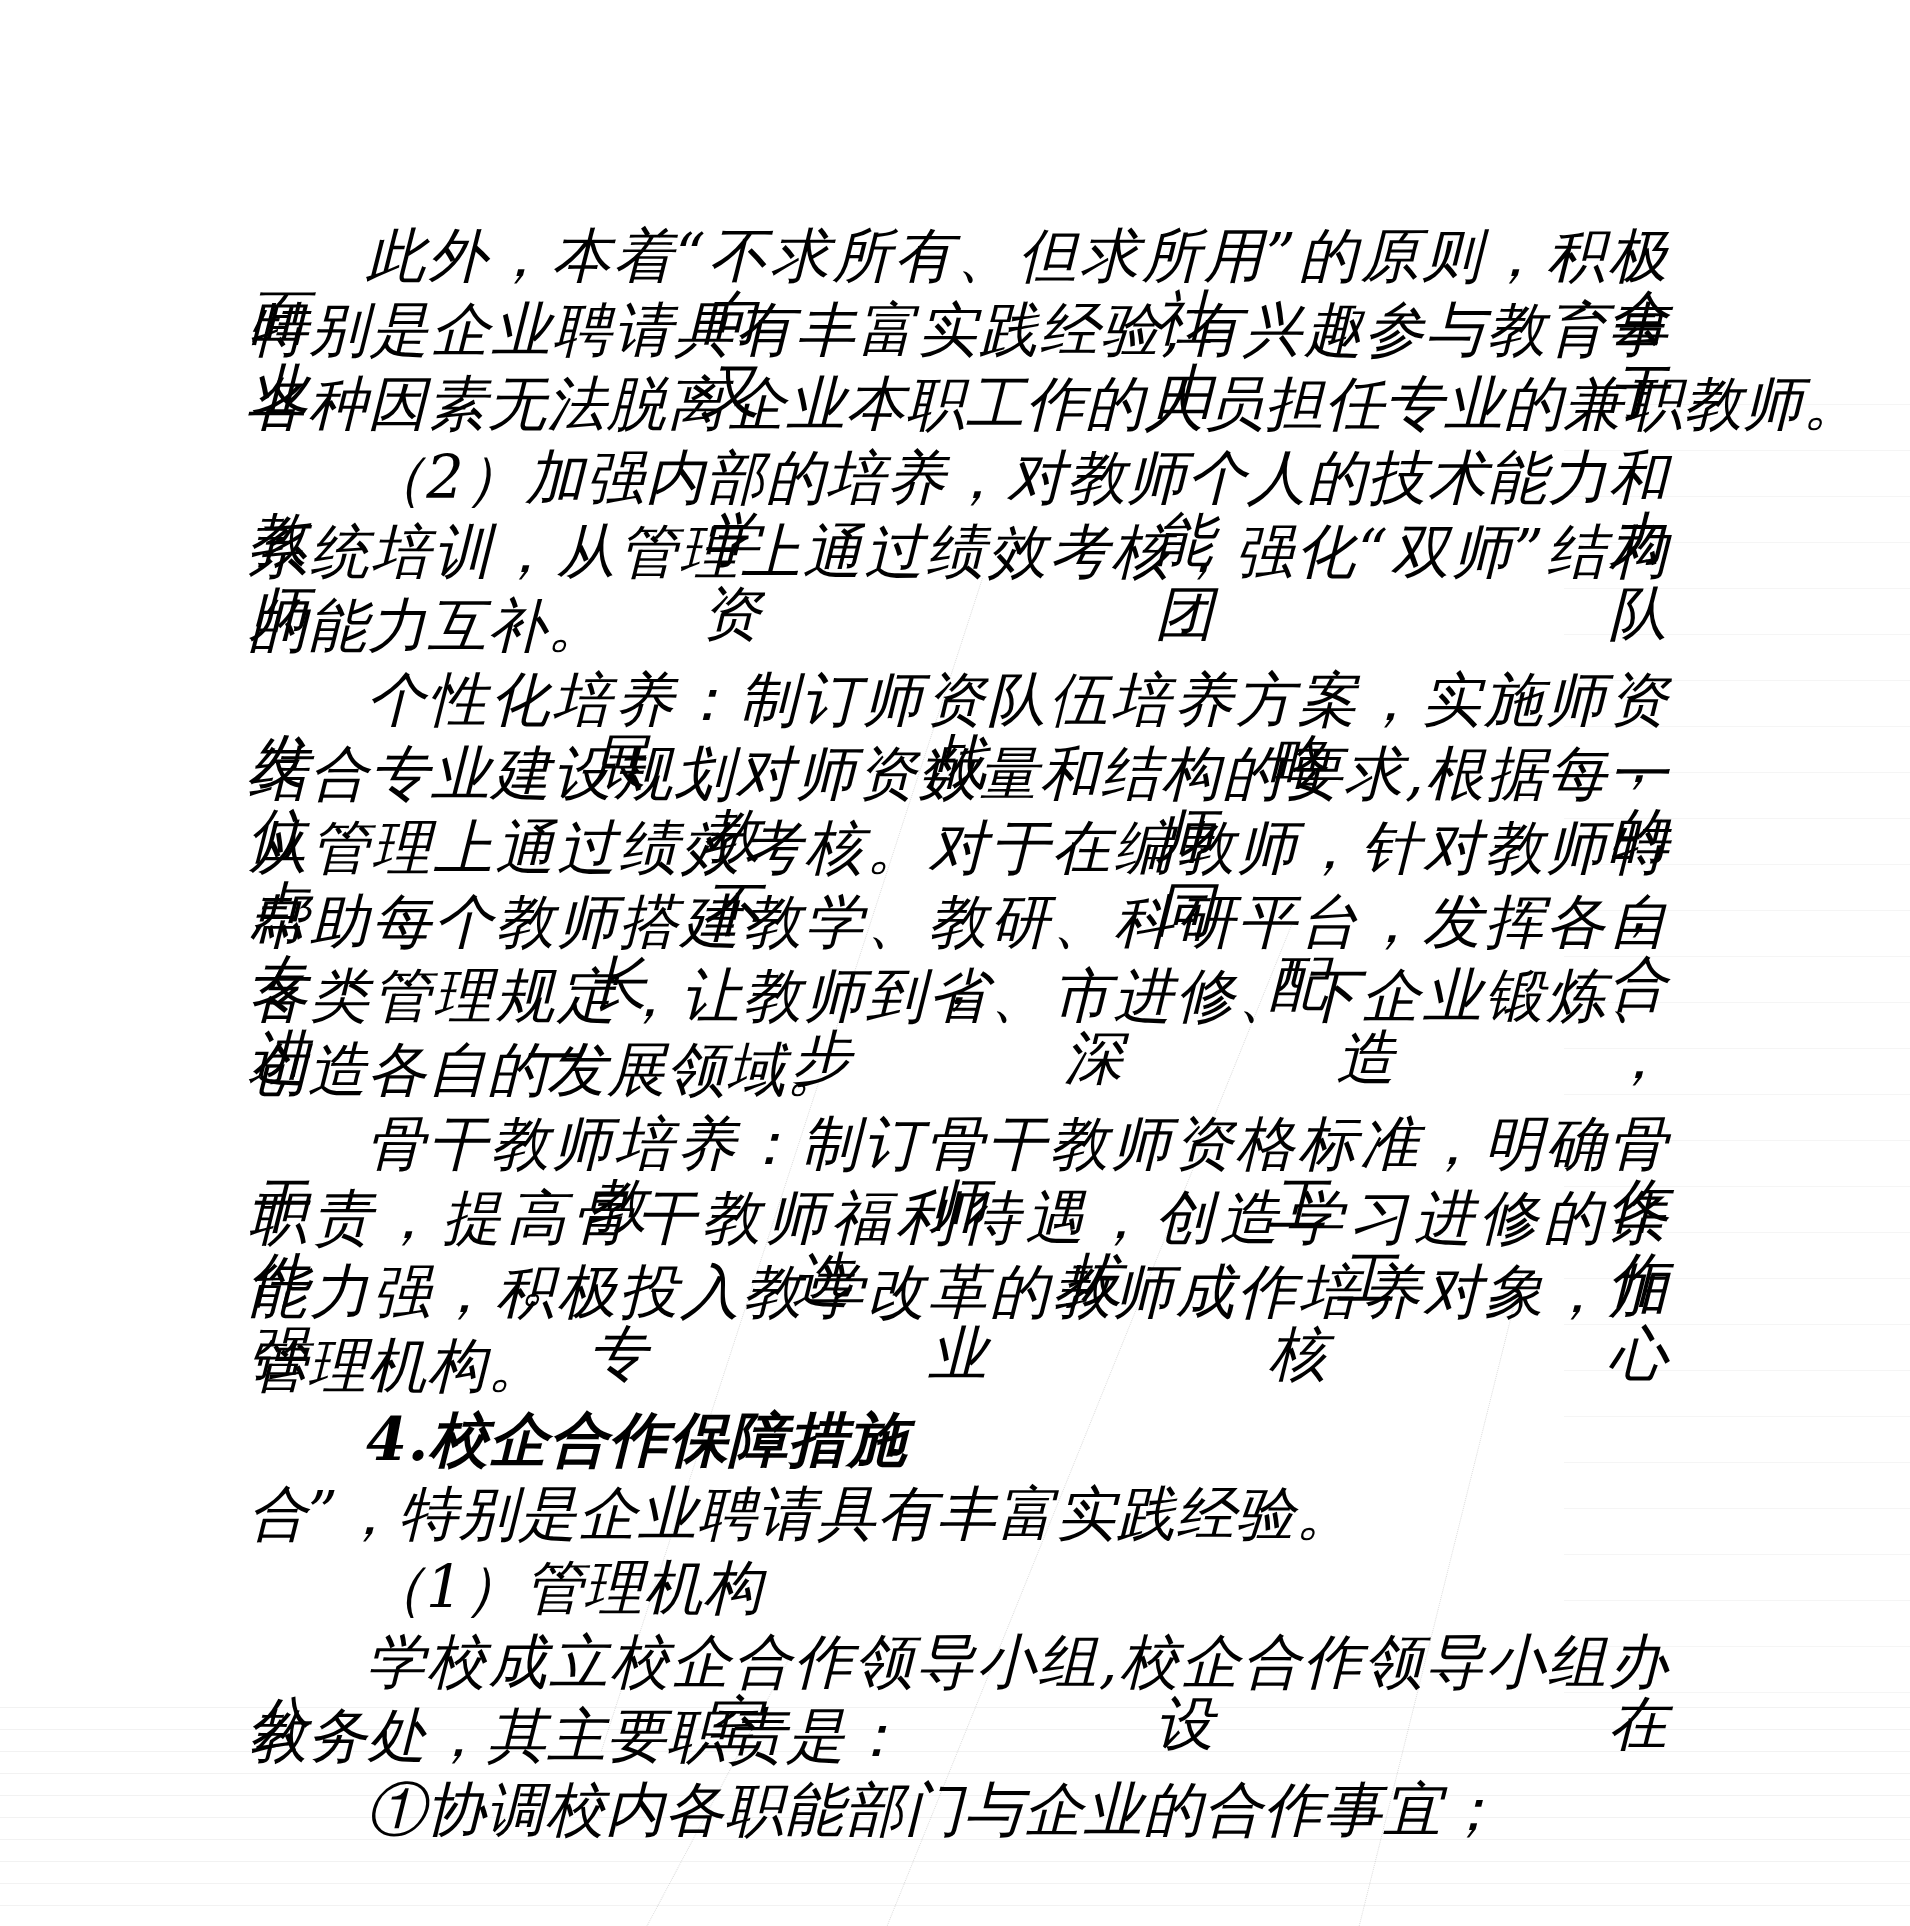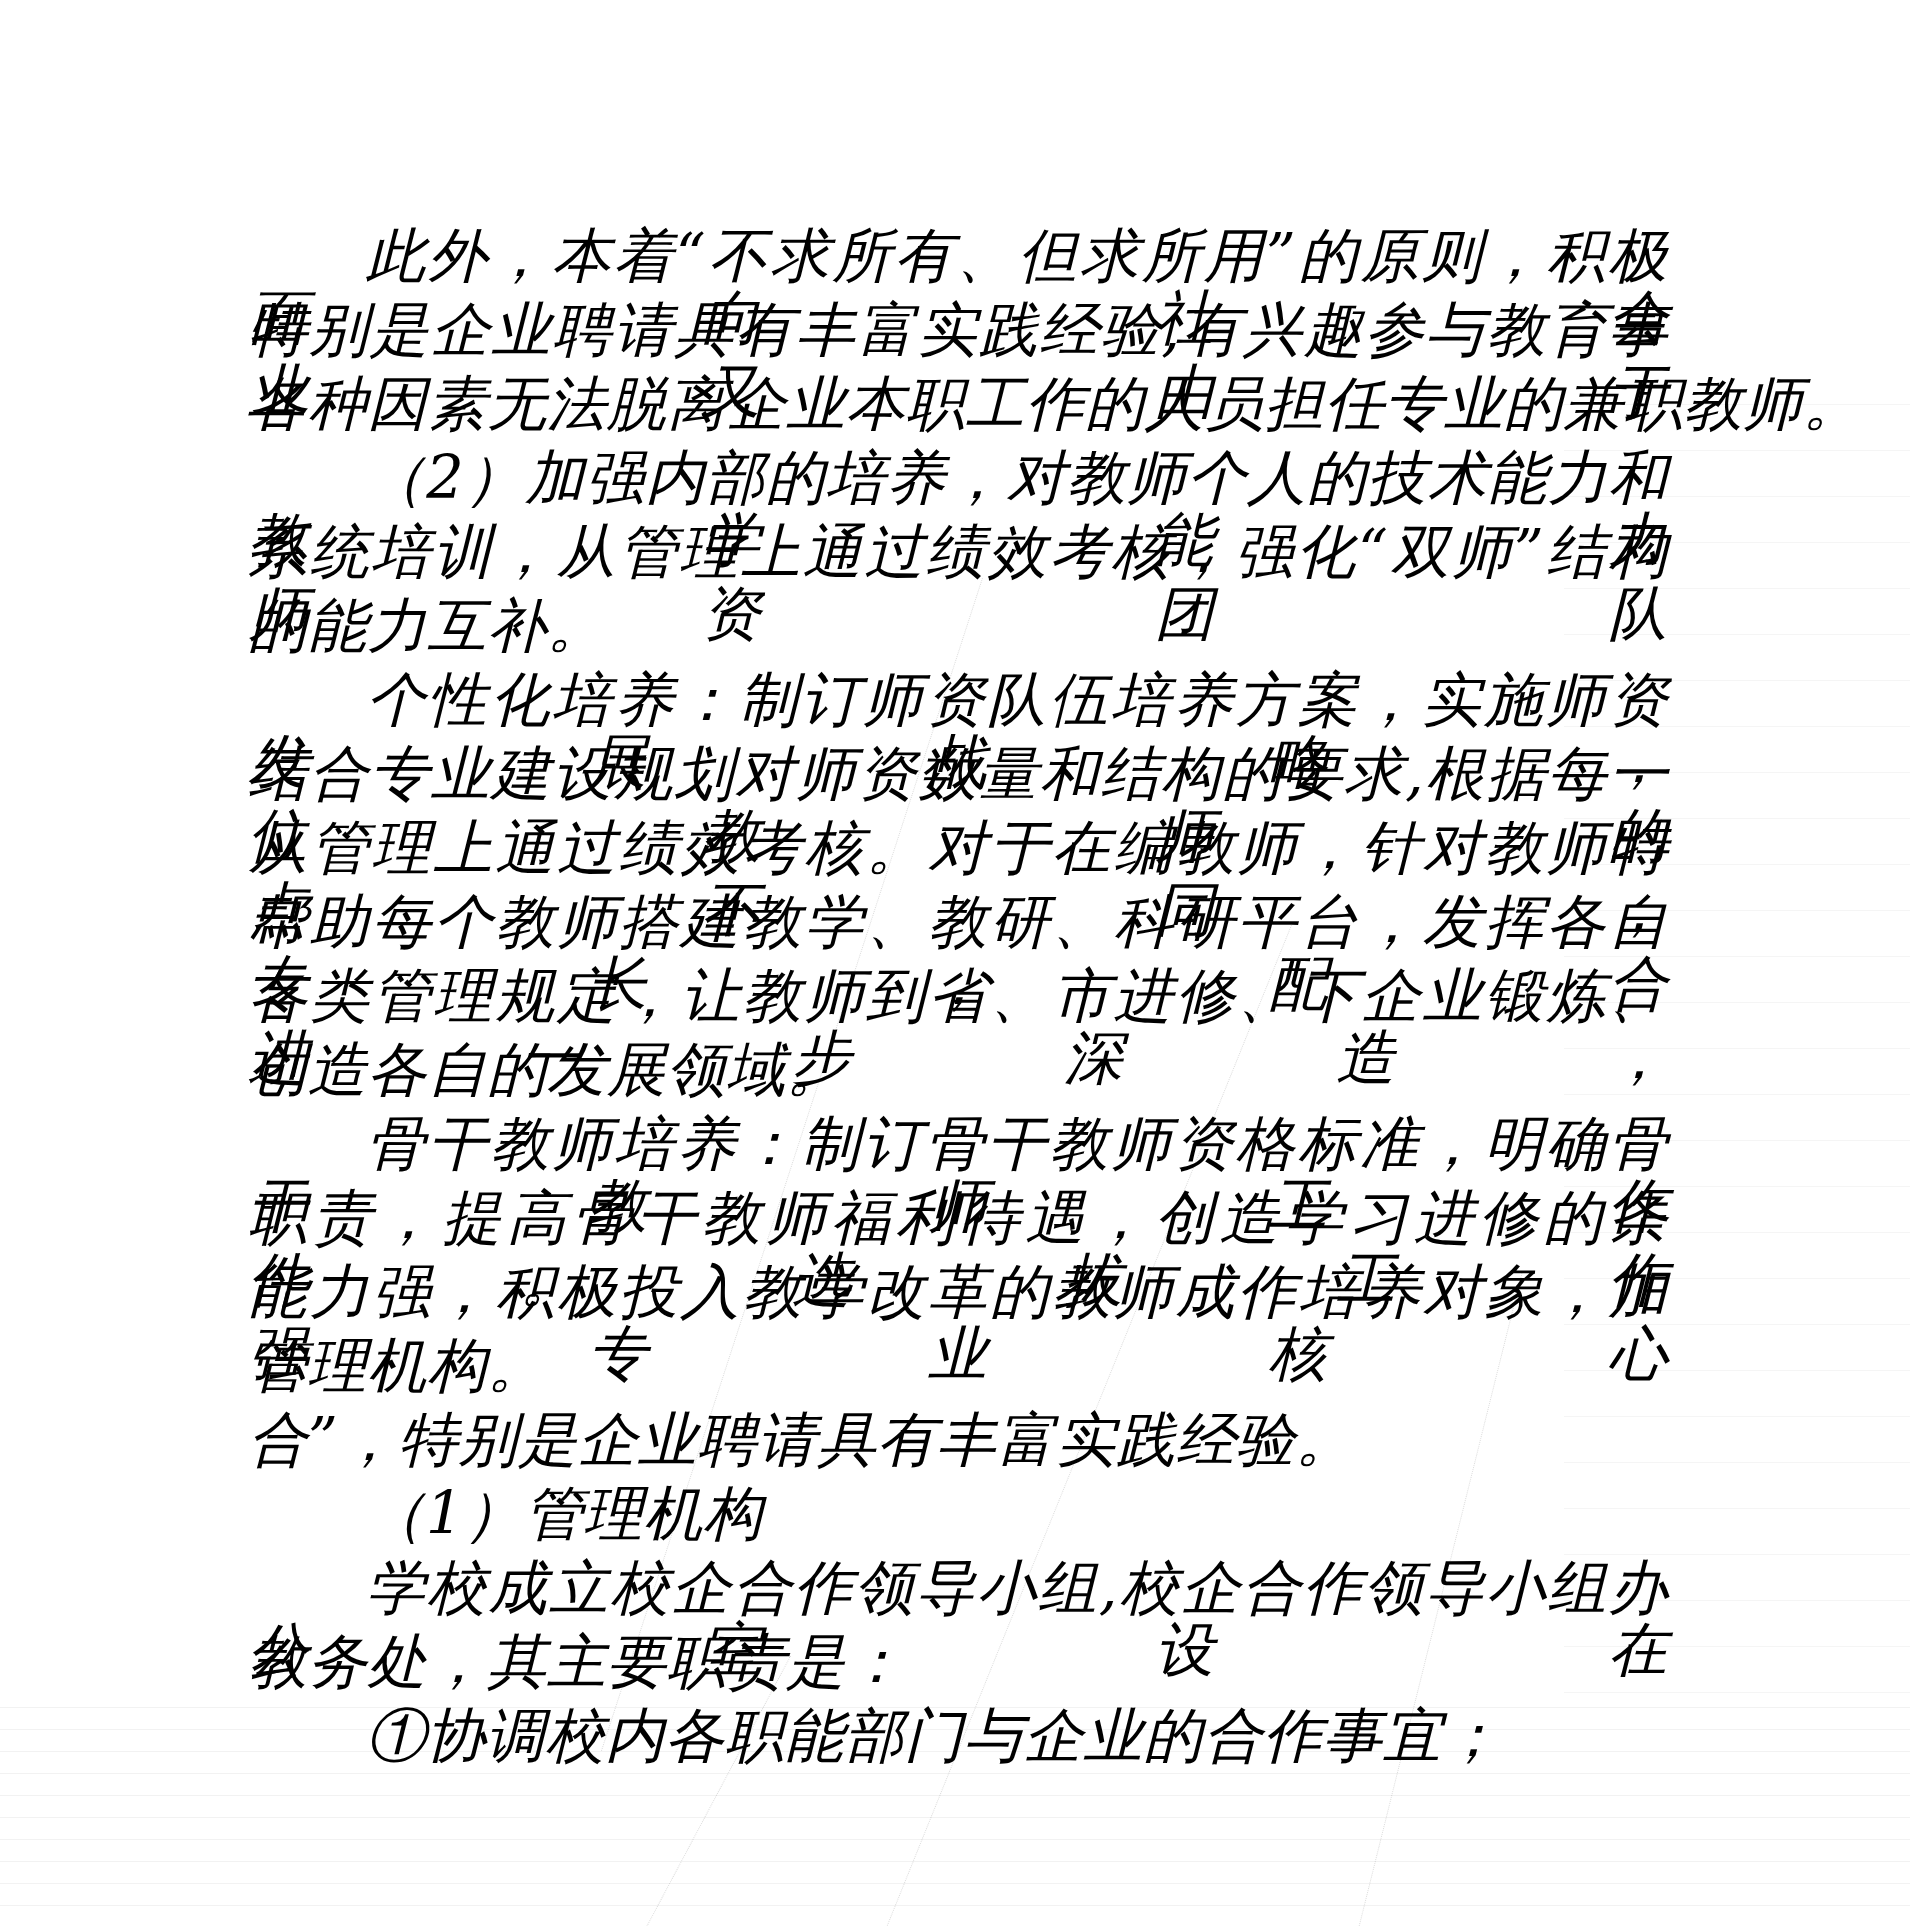--- a/index.html
+++ b/index.html
@@ -105,20 +105,21 @@
       <div class="line indent stretch">个性化培养：制订师资队伍培养方案，实施师资发展战略，</div>
       <div class="line stretch">结合专业建设规划对师资数量和结构的要求,根据每一位教师的</div>
       <div class="line stretch">从管理上通过绩效考核。对于在编教师，针对教师特点不同，</div>
       <div class="line stretch">帮助每个教师搭建教学、教研、科研平台，发挥各自专长，配合</div>
       <div class="line stretch">各类管理规定，让教师到省、市进修、下企业锻炼、进一步深造，</div>
       <div class="line">创造各自的发展领域。</div>
       <div class="line indent stretch">骨干教师培养：制订骨干教师资格标准，明确骨干教师工作</div>
       <div class="line stretch">职责，提高骨干教师福利待遇，创造学习进修的条件。选拔工作</div>
       <div class="line stretch">能力强，积极投入教学改革的教师成作培养对象，加强专业核心</div>
       <div class="line">管理机构。</div>
+      <div class="line indent bold">4.校企合作保障措施</div>
       <div class="line">合”，特别是企业聘请具有丰富实践经验。</div>
       <div class="line indent">（1）管理机构</div>
       <div class="line indent stretch">学校成立校企合作领导小组,校企合作领导小组办公室设在</div>
       <div class="line">教务处，其主要职责是：</div>
       <div class="line indent">①协调校内各职能部门与企业的合作事宜；</div>
     </div>
 
 </div>
 
 

